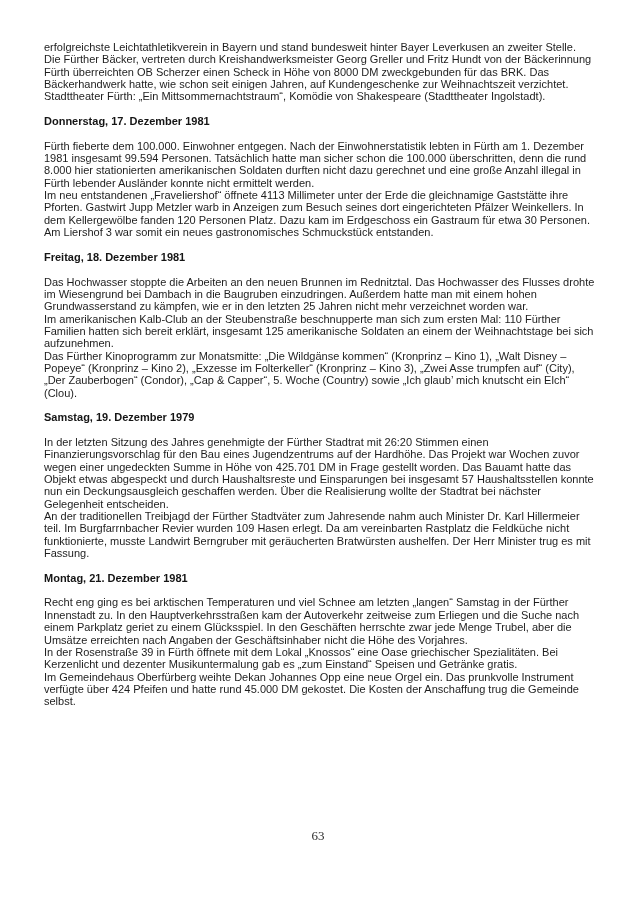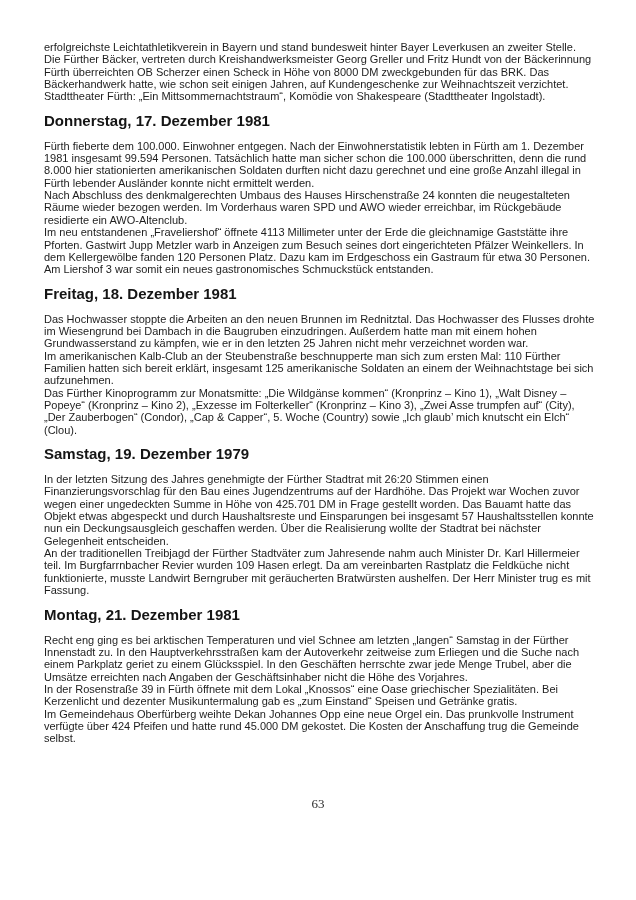--- a/index.html
+++ b/index.html
@@ -25,47 +25,46 @@
     color: #1d1d1d;
     text-align: left;
   }
   .doc-body p {
     margin: 0;
     padding: 0;
   }
   .doc-body h2 {
     margin: 12.35px 0;
     padding: 0;
-    font-size: 15px;
+    font-size: 11px;
     line-height: 12.35px;
     font-weight: bold;
     color: #151515;
   }
   .page-number {
     position: absolute;
     left: 0;
-    top: 796px;
+    top: 828px;
     width: 636px;
     text-align: center;
     font-family: "Liberation Serif", "DejaVu Serif", serif;
     font-size: 13px;
     color: #2a2a2a;
   }
 </style>
 </head>
 <body>
 
 <div class="page">
   <div class="doc-body" id="doc-body">
       <p>erfolgreichste Leichtathletikverein in Bayern und stand bundesweit hinter Bayer Leverkusen an zweiter Stelle.</p>
       <p>Die Fürther Bäcker, vertreten durch Kreishandwerksmeister Georg Greller und Fritz Hundt von der Bäckerinnung Fürth überreichten OB Scherzer einen Scheck in Höhe von 8000 DM zweckgebunden für das BRK. Das Bäckerhandwerk hatte, wie schon seit einigen Jahren, auf Kundengeschenke zur Weihnachtszeit verzichtet.</p>
       <p>Stadttheater Fürth: „Ein Mittsommernachtstraum“, Komödie von Shakespeare (Stadttheater Ingolstadt).</p>
       <h2>Donnerstag, 17. Dezember 1981</h2>
       <p>Fürth fieberte dem 100.000. Einwohner entgegen. Nach der Einwohnerstatistik lebten in Fürth am 1. Dezember 1981 insgesamt 99.594 Personen. Tatsächlich hatte man sicher schon die 100.000 überschritten, denn die rund 8.000 hier stationierten amerikanischen Soldaten durften nicht dazu gerechnet und eine große Anzahl illegal in Fürth lebender Ausländer konnte nicht ermittelt werden.</p>
-      <p>Nach Abschluss des denkmalgerechten Umbaus des Hauses Hirschenstraße 24 konnten die neugestalteten Räume wieder bezogen werden. Im Vorderhaus waren SPD und AWO wieder erreichbar, im Rückgebäude residierte ein AWO-Altenclub.</p>
       <p>Im neu entstandenen „Fraveliershof“ öffnete 4113 Millimeter unter der Erde die gleichnamige Gaststätte ihre Pforten. Gastwirt Jupp Metzler warb in Anzeigen zum Besuch seines dort eingerichteten Pfälzer Weinkellers. In dem Kellergewölbe fanden 120 Personen Platz. Dazu kam im Erdgeschoss ein Gastraum für etwa 30 Personen. Am Liershof 3 war somit ein neues gastronomisches Schmuckstück entstanden.</p>
       <h2>Freitag, 18. Dezember 1981</h2>
       <p>Das Hochwasser stoppte die Arbeiten an den neuen Brunnen im Rednitztal. Das Hochwasser des Flusses drohte im Wiesengrund bei Dambach in die Baugruben einzudringen. Außerdem hatte man mit einem hohen Grundwasserstand zu kämpfen, wie er in den letzten 25 Jahren nicht mehr verzeichnet worden war.</p>
       <p>Im amerikanischen Kalb-Club an der Steubenstraße beschnupperte man sich zum ersten Mal: 110 Fürther Familien hatten sich bereit erklärt, insgesamt 125 amerikanische Soldaten an einem der Weihnachtstage bei sich aufzunehmen.</p>
       <p>Das Fürther Kinoprogramm zur Monatsmitte: „Die Wildgänse kommen“ (Kronprinz – Kino 1), „Walt Disney – Popeye“ (Kronprinz – Kino 2), „Exzesse im Folterkeller“ (Kronprinz – Kino 3), „Zwei Asse trumpfen auf“ (City), „Der Zauberbogen“ (Condor), „Cap &amp; Capper“, 5. Woche (Country) sowie „Ich glaub’ mich knutscht ein Elch“ (Clou).</p>
       <h2>Samstag, 19. Dezember 1979</h2>
       <p>In der letzten Sitzung des Jahres genehmigte der Fürther Stadtrat mit 26:20 Stimmen einen Finanzierungsvorschlag für den Bau eines Jugendzentrums auf der Hardhöhe. Das Projekt war Wochen zuvor wegen einer ungedeckten Summe in Höhe von 425.701 DM in Frage gestellt worden. Das Bauamt hatte das Objekt etwas abgespeckt und durch Haushaltsreste und Einsparungen bei insgesamt 57 Haushaltsstellen konnte nun ein Deckungsausgleich geschaffen werden. Über die Realisierung wollte der Stadtrat bei nächster Gelegenheit entscheiden.</p>
       <p>An der traditionellen Treibjagd der Fürther Stadtväter zum Jahresende nahm auch Minister Dr. Karl Hillermeier teil. Im Burgfarrnbacher Revier wurden 109 Hasen erlegt. Da am vereinbarten Rastplatz die Feldküche nicht funktionierte, musste Landwirt Berngruber mit geräucherten Bratwürsten aushelfen. Der Herr Minister trug es mit Fassung.</p>
       <h2>Montag, 21. Dezember 1981</h2>
       <p>Recht eng ging es bei arktischen Temperaturen und viel Schnee am letzten „langen“ Samstag in der Fürther Innenstadt zu. In den Hauptverkehrsstraßen kam der Autoverkehr zeitweise zum Erliegen und die Suche nach einem Parkplatz geriet zu einem Glücksspiel. In den Geschäften herrschte zwar jede Menge Trubel, aber die Umsätze erreichten nach Angaben der Geschäftsinhaber nicht die Höhe des Vorjahres.</p>

